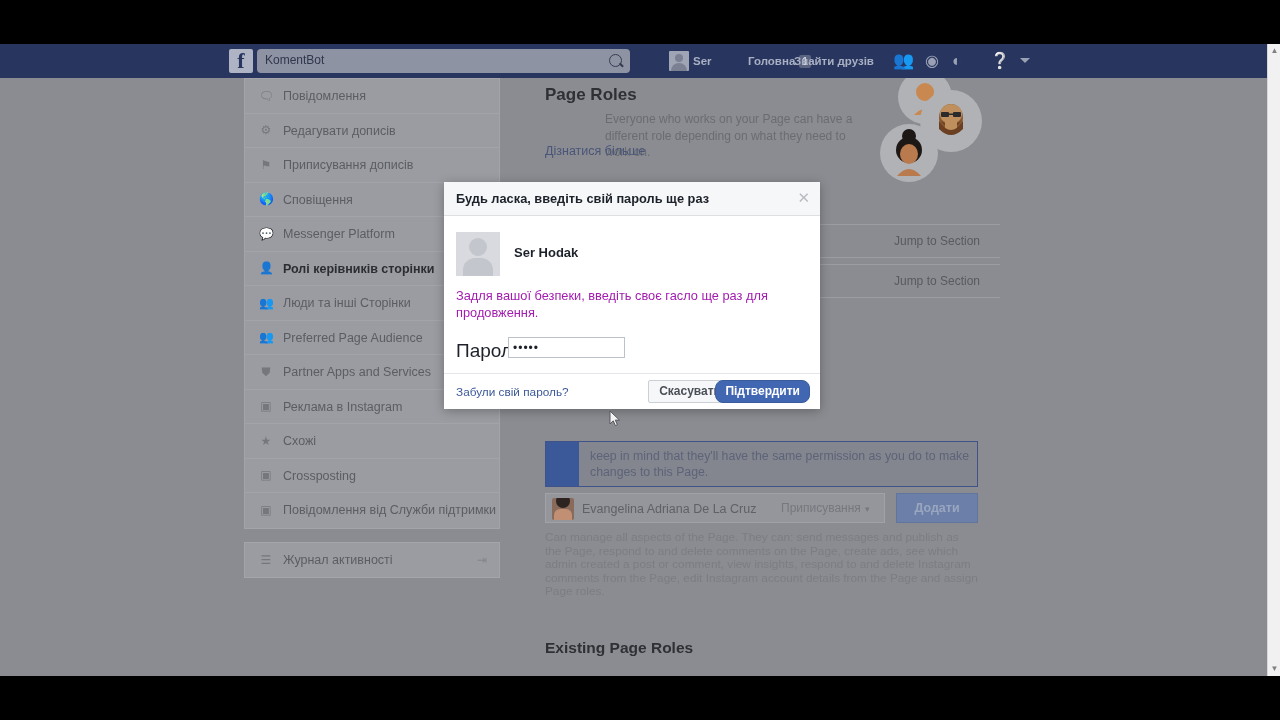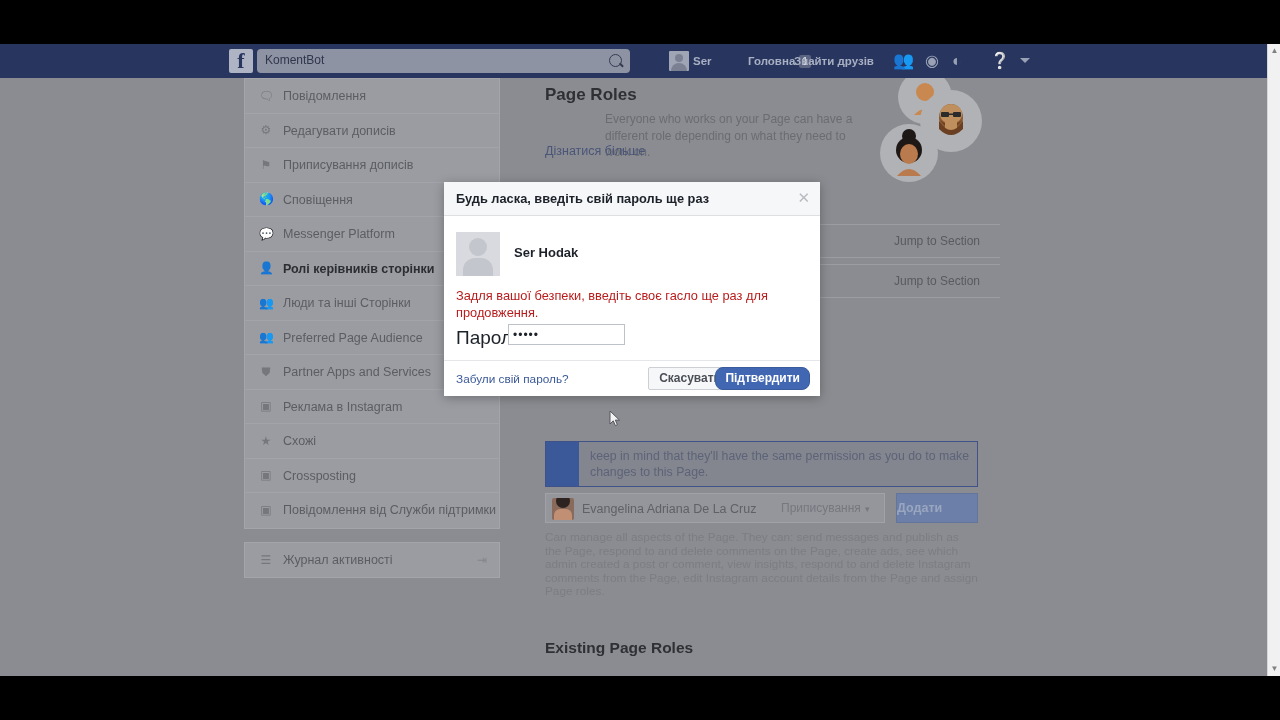--- a/index.html
+++ b/index.html
@@ -240,21 +240,21 @@
   #addrow-role {
     position: absolute; left: 236px; top: 8px;
     font-size: 12px; color: #76787e;
   }
   #addrow-caret { margin-left: 4px; font-size: 9px; }
   #addrow-btn {
     position: absolute; right: 0; top: 0;
     width: 82px; height: 30px;
     background: #6b7fa8; border: 1px solid #62759c;
     color: #9aa6c0; font-size: 12.5px; font-weight: bold;
-    line-height: 28px; text-align: left;
+    line-height: 28px; text-align: center;
   }
 
   #role-desc {
     position: absolute; left: 545px; top: 453px;
     width: 433px;
     font-size: 11.8px; line-height: 13.5px; color: #7b7d83;
   }
 
   #existing-title {
     position: absolute; left: 545px; top: 561px;
@@ -321,22 +321,22 @@
   }
   #modal-av::after {
     content: ""; position: absolute; left: 7px; top: 26px;
     width: 30px; height: 22px; border-radius: 12px 12px 0 0; background: #c3c6cc;
   }
   #modal-username {
     position: absolute; left: 58px; top: 13px;
     font-size: 13px; font-weight: bold; color: #1d2129;
   }
   #modal-msg {
-    font-size: 12.8px; line-height: 16.5px; color: #b91c1c;
-    margin-bottom: 3px;
+    font-size: 12.8px; line-height: 16.5px; color: #a21caf;
+    margin-bottom: 16px;
   }
   #pw-row { position: relative; height: 22px; }
   #pw-label {
     position: absolute; left: 0; top: 3px;
     font-size: 19px; color: #1d2129;
   }
   #pw-input {
     position: absolute; left: 52px; top: 0;
     width: 117px; height: 21px;
     border: 1px solid #bdc1c9; background: #fff;

